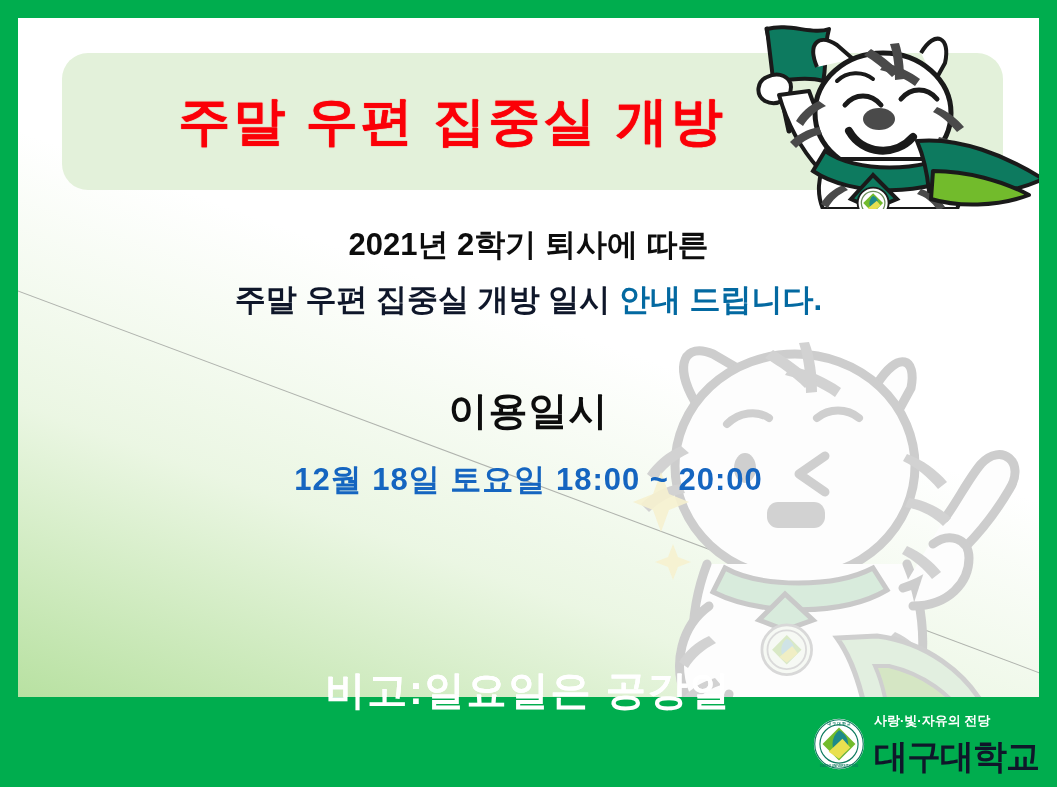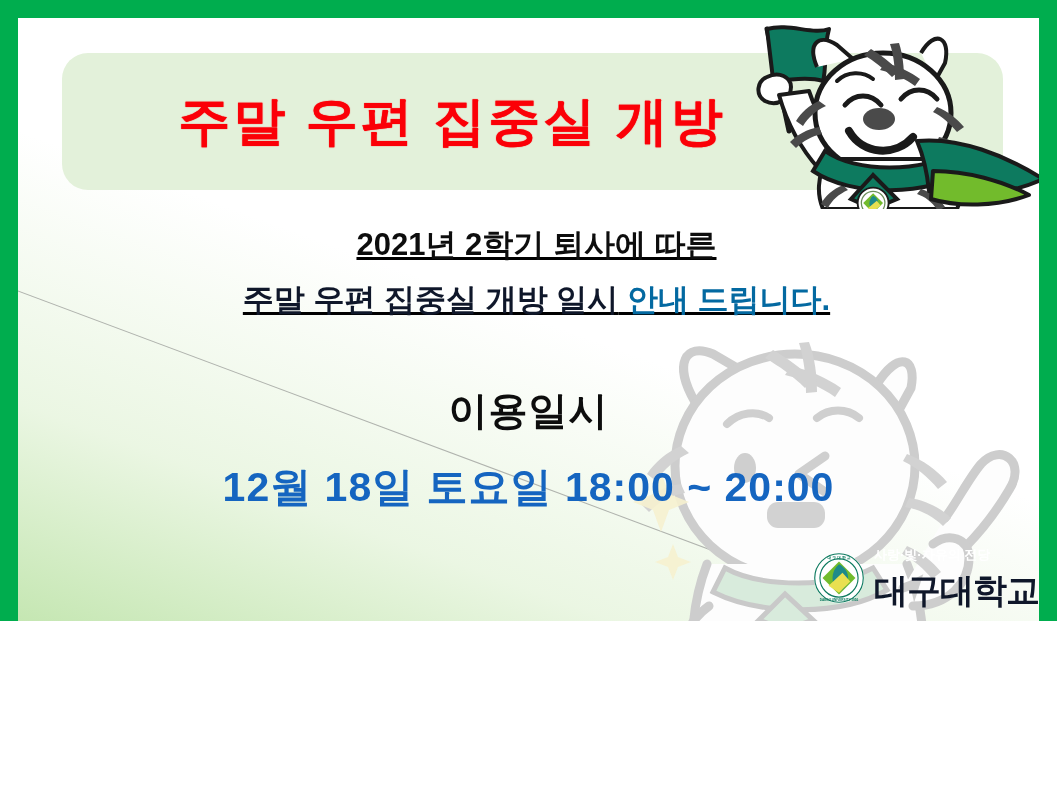--- a/index.html
+++ b/index.html
@@ -3,21 +3,21 @@
 <meta charset="utf-8">
 <style>
   * { margin:0; padding:0; box-sizing:border-box; }
   html,body{
     width:1057px; height:787px;
     font-family:"Liberation Sans","DejaVu Sans",sans-serif;
     overflow:hidden;
   }
   #poster{
     position:relative;
-    width:1057px; height:621px;
+    width:1057px; height:787px;
     background:#00ad4e;
     overflow:hidden;
   }
   
   #canvas{
     position:absolute;
     left:18px; top:18px;
     width:1021px; height:679px;
     background:#ffffff;
     overflow:hidden;
@@ -69,24 +69,23 @@
   
   .mascot{
     position:absolute;
     left:735px; top:1px;
     width:300px; height:190px;
     pointer-events:none;
   }
   
   #body{
     position:absolute;
-    left:8px; top:206px;
+    left:0; top:206px;
     width:1021px;
     text-align:center;
-    text-decoration:underline;
   }
   .lead1{
     font-size:31px; font-weight:bold; color:#0d0d0d;
     letter-spacing:0px;
     margin-bottom:13px;
     white-space:nowrap;
   }
   .lead2{
     font-size:31px; font-weight:bold;
     letter-spacing:0px;
@@ -100,21 +99,21 @@
     left:0; top:366px;
     width:1021px;
     text-align:center;
   }
   .sched-head{
     font-size:39px; font-weight:bold; color:#0d0d0d;
     letter-spacing:1px;
     margin-bottom:18px;
   }
   .sched-row{
-    font-size:41px; font-weight:bold; color:#1565c0;
+    font-size:31px; font-weight:bold; color:#1565c0;
     letter-spacing:1px;
     line-height:1.52;
     white-space:nowrap;
   }
   
   #note{
     position:absolute;
     left:0; top:645px;
     width:1021px;
     text-align:center;

